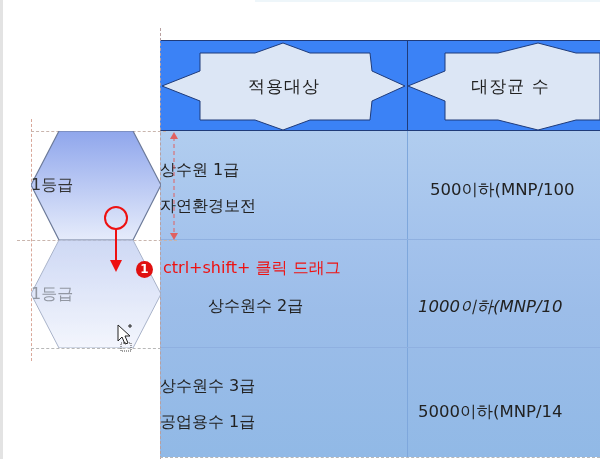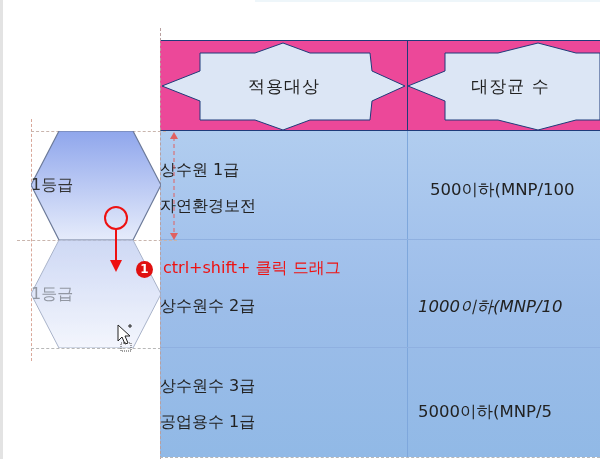--- a/index.html
+++ b/index.html
@@ -2,21 +2,21 @@
 <html><head>
 <meta charset="utf-8">
 <style>
   html, body { margin:0; padding:0; }
   body { width:600px; height:459px; position:relative; overflow:hidden; background:#ffffff; font-family:"DejaVu Sans", sans-serif; }
   .abs { position:absolute; }
   .left-edge { left:0; top:0; width:3px; height:459px; background:#e3e3e3; }
   .top-edge { left:255px; top:0; width:345px; height:2px; background:#eef6fa; }
 
   .table { left:160px; top:40px; width:440px; height:417px; }
-  .hdr { left:0; top:0; width:440px; height:91px; background:#ec4899; border-top:1px solid #1f3b7a; border-bottom:1px solid #1f3b7a; box-sizing:border-box; }
+  .hdr { left:0; top:0; width:440px; height:91px; background:#3b82f6; border-top:1px solid #1f3b7a; border-bottom:1px solid #1f3b7a; box-sizing:border-box; }
   .hdr-div { left:247px; top:0; width:1px; height:91px; background:#1f3b7a; }
   .star { position:absolute; }
   .hdr-label { position:absolute; font-size:17px; color:#222; text-align:center; letter-spacing:1px; }
 
   .body-rows { left:0; top:91px; width:440px; height:326px;
     background:linear-gradient(180deg,#b1cdef 0%,#a3c2ec 35%,#9cbde9 55%,#91b9e6 100%); }
   .row-line { left:0; width:440px; height:1px; background:#8fb0e0; }
   .col-line { left:247px; top:0; width:1px; height:326px; background:#7ea7dc; }
   .cell { position:absolute; font-size:16px; color:#222; line-height:30px; }
   .cell-r { position:absolute; font-size:16.5px; color:#222; white-space:nowrap; }
@@ -57,32 +57,32 @@
 
     <div>
       <div class="cell" style="left:0;top:24px;width:247px;">
         <div>상수원 1급</div>
         <div style="margin-top:6px;">자연환경보전</div>
       </div>
       <div class="cell-r" style="left:270px;top:48px;">500이하(MNP/100</div>
     </div>
 
     <div>
-      <div class="cell" style="left:0;top:160px;width:247px;">
+      <div class="cell" style="left:0;top:160px;width:247px;padding-left:48px;">
         <div>상수원수 2급</div>
       </div>
       <div class="cell-r" style="left:258px;top:165px;font-style:italic;">1000이하(MNP/10</div>
     </div>
 
     <div>
       <div class="cell" style="left:0;top:240px;width:247px;">
         <div>상수원수 3급</div>
         <div style="margin-top:6px;">공업용수 1급</div>
       </div>
-      <div class="cell-r" style="left:258px;top:270px;">5000이하(MNP/5</div>
+      <div class="cell-r" style="left:258px;top:270px;">5000이하(MNP/14</div>
     </div>
   </div>
 </div>
 
 <div class="abs guide-v" style="left:31px;top:119px;height:242px;"></div>
 <div class="abs guide-v" style="left:160px;top:28px;height:431px;border-left-color:#b8a0a0;"></div>
 <div class="abs guide-h" style="left:31px;top:131px;width:135px;"></div>
 <div class="abs guide-h" style="left:17px;top:240px;width:160px;"></div>
 <div class="abs guide-h2" style="left:31px;top:348px;width:130px;"></div>
 <div class="abs guide-h2" style="left:160px;top:457px;width:440px;"></div>

